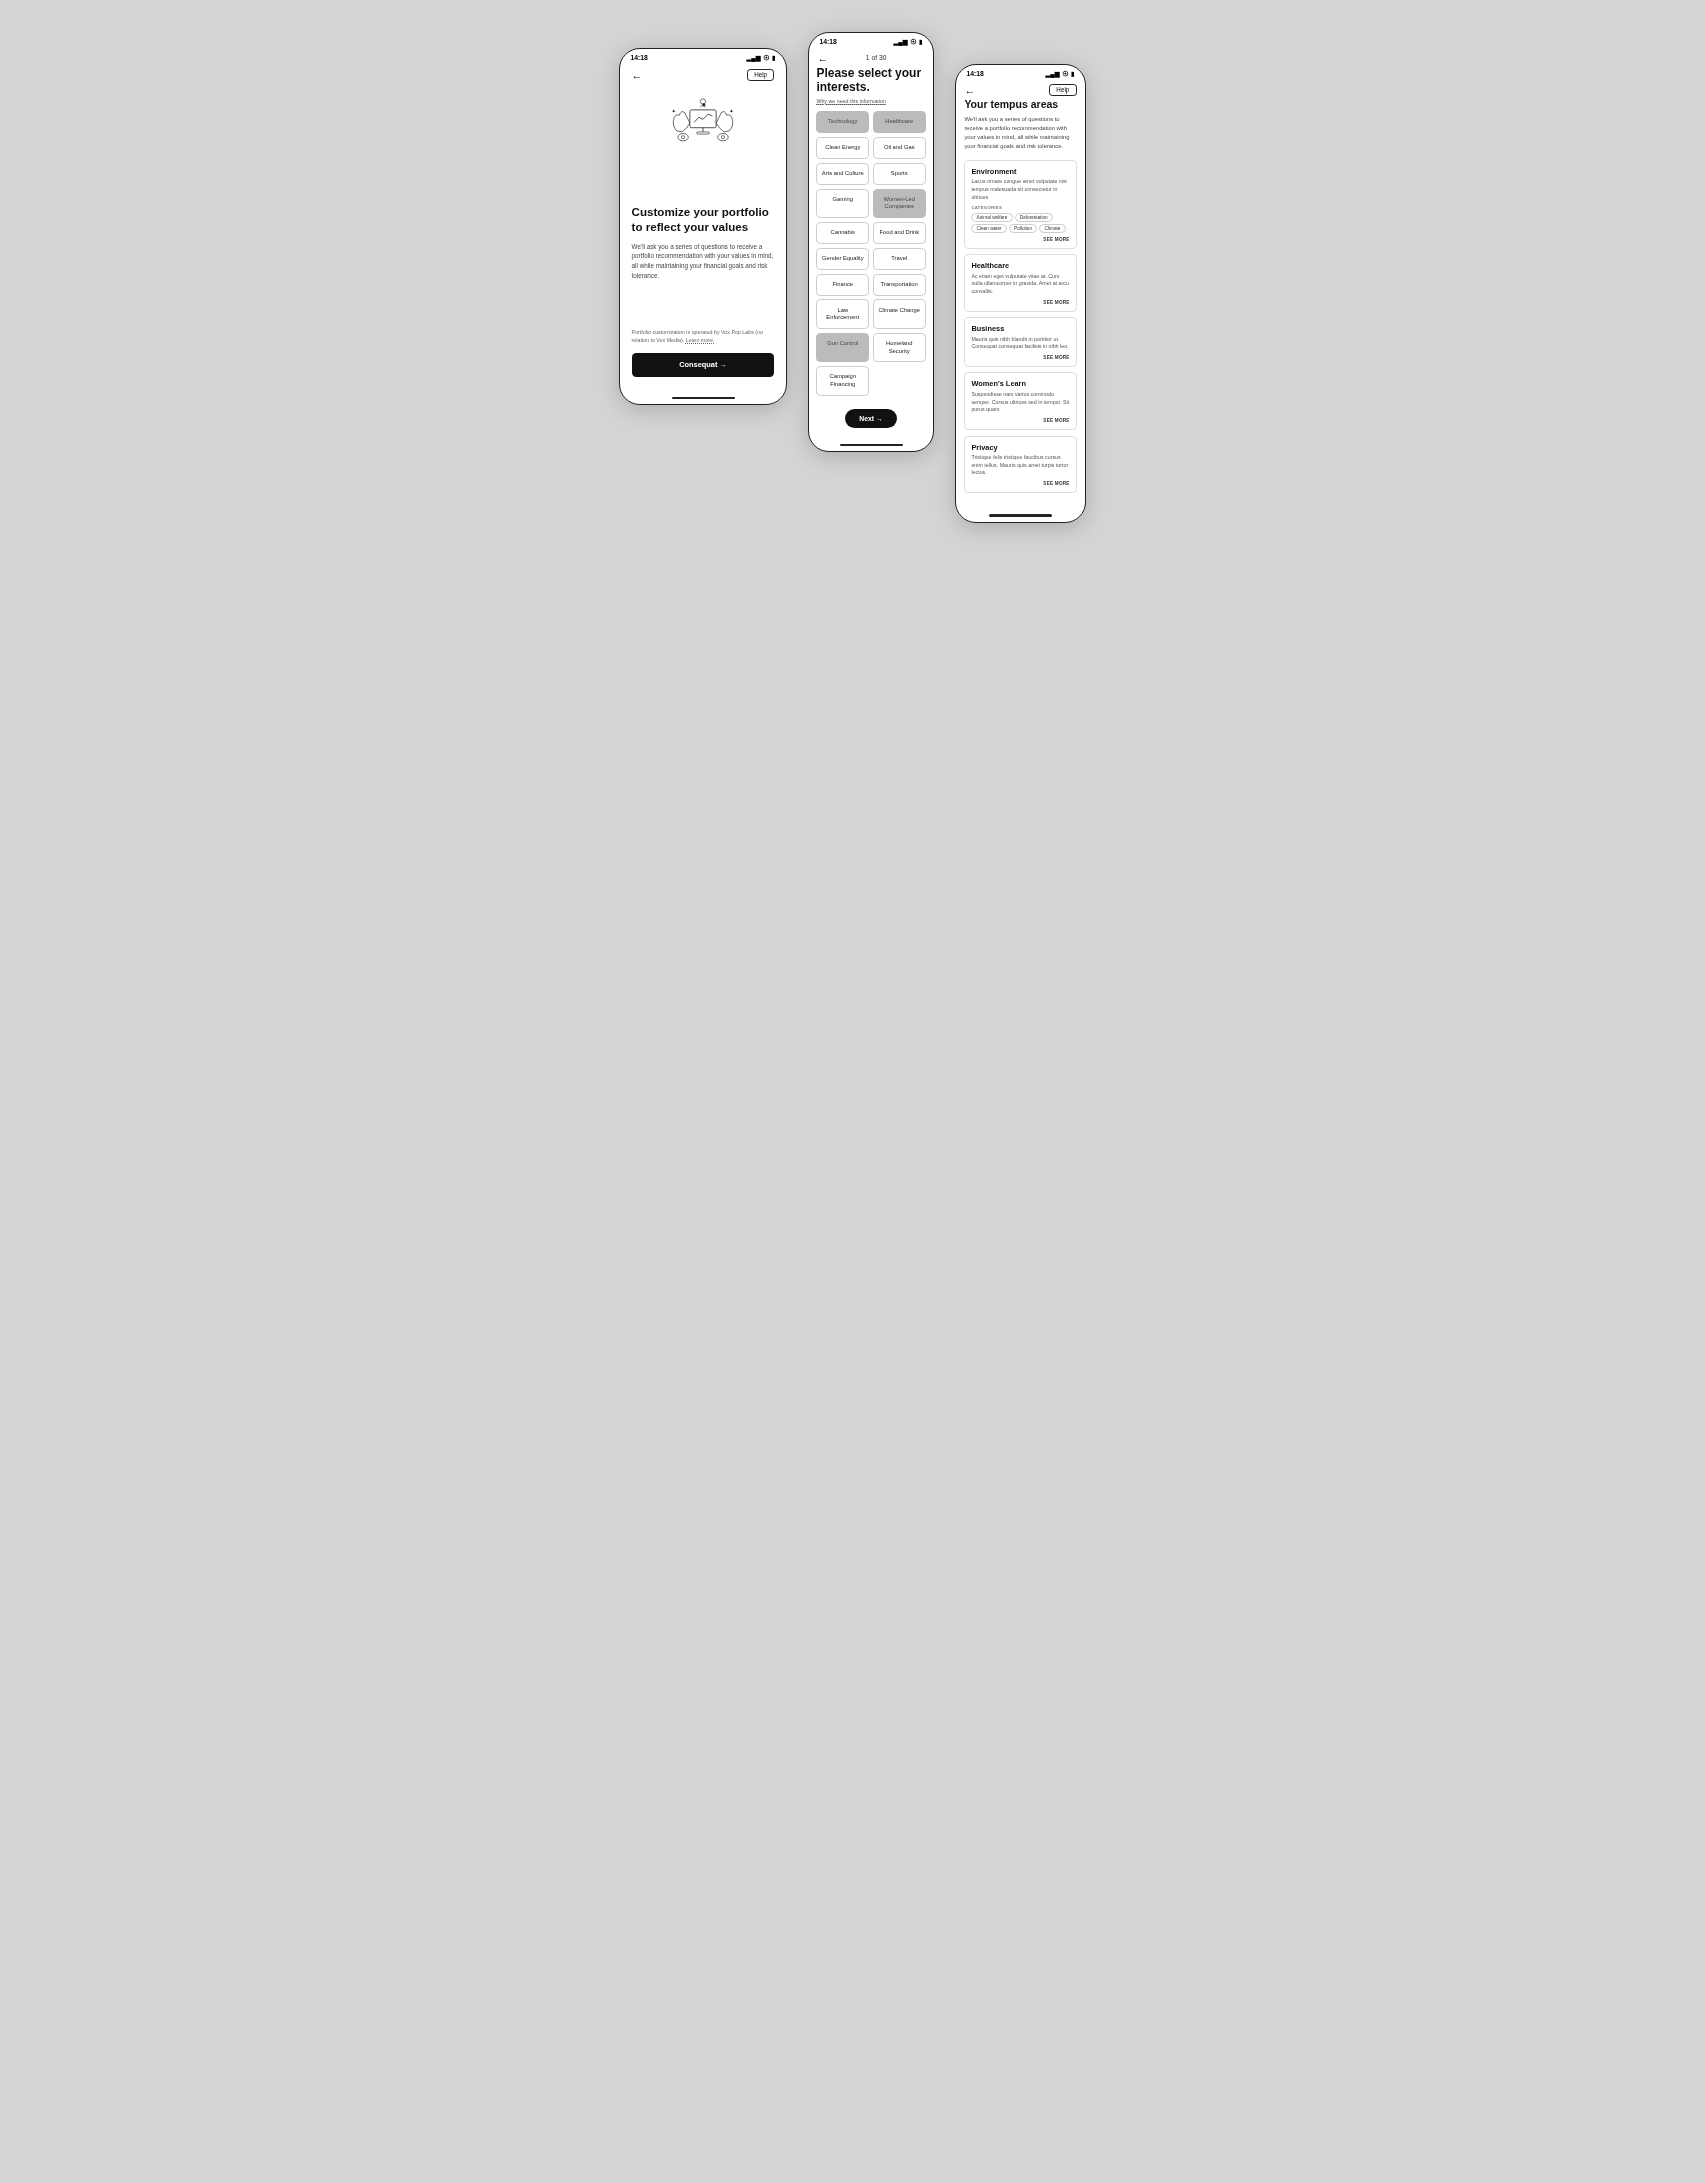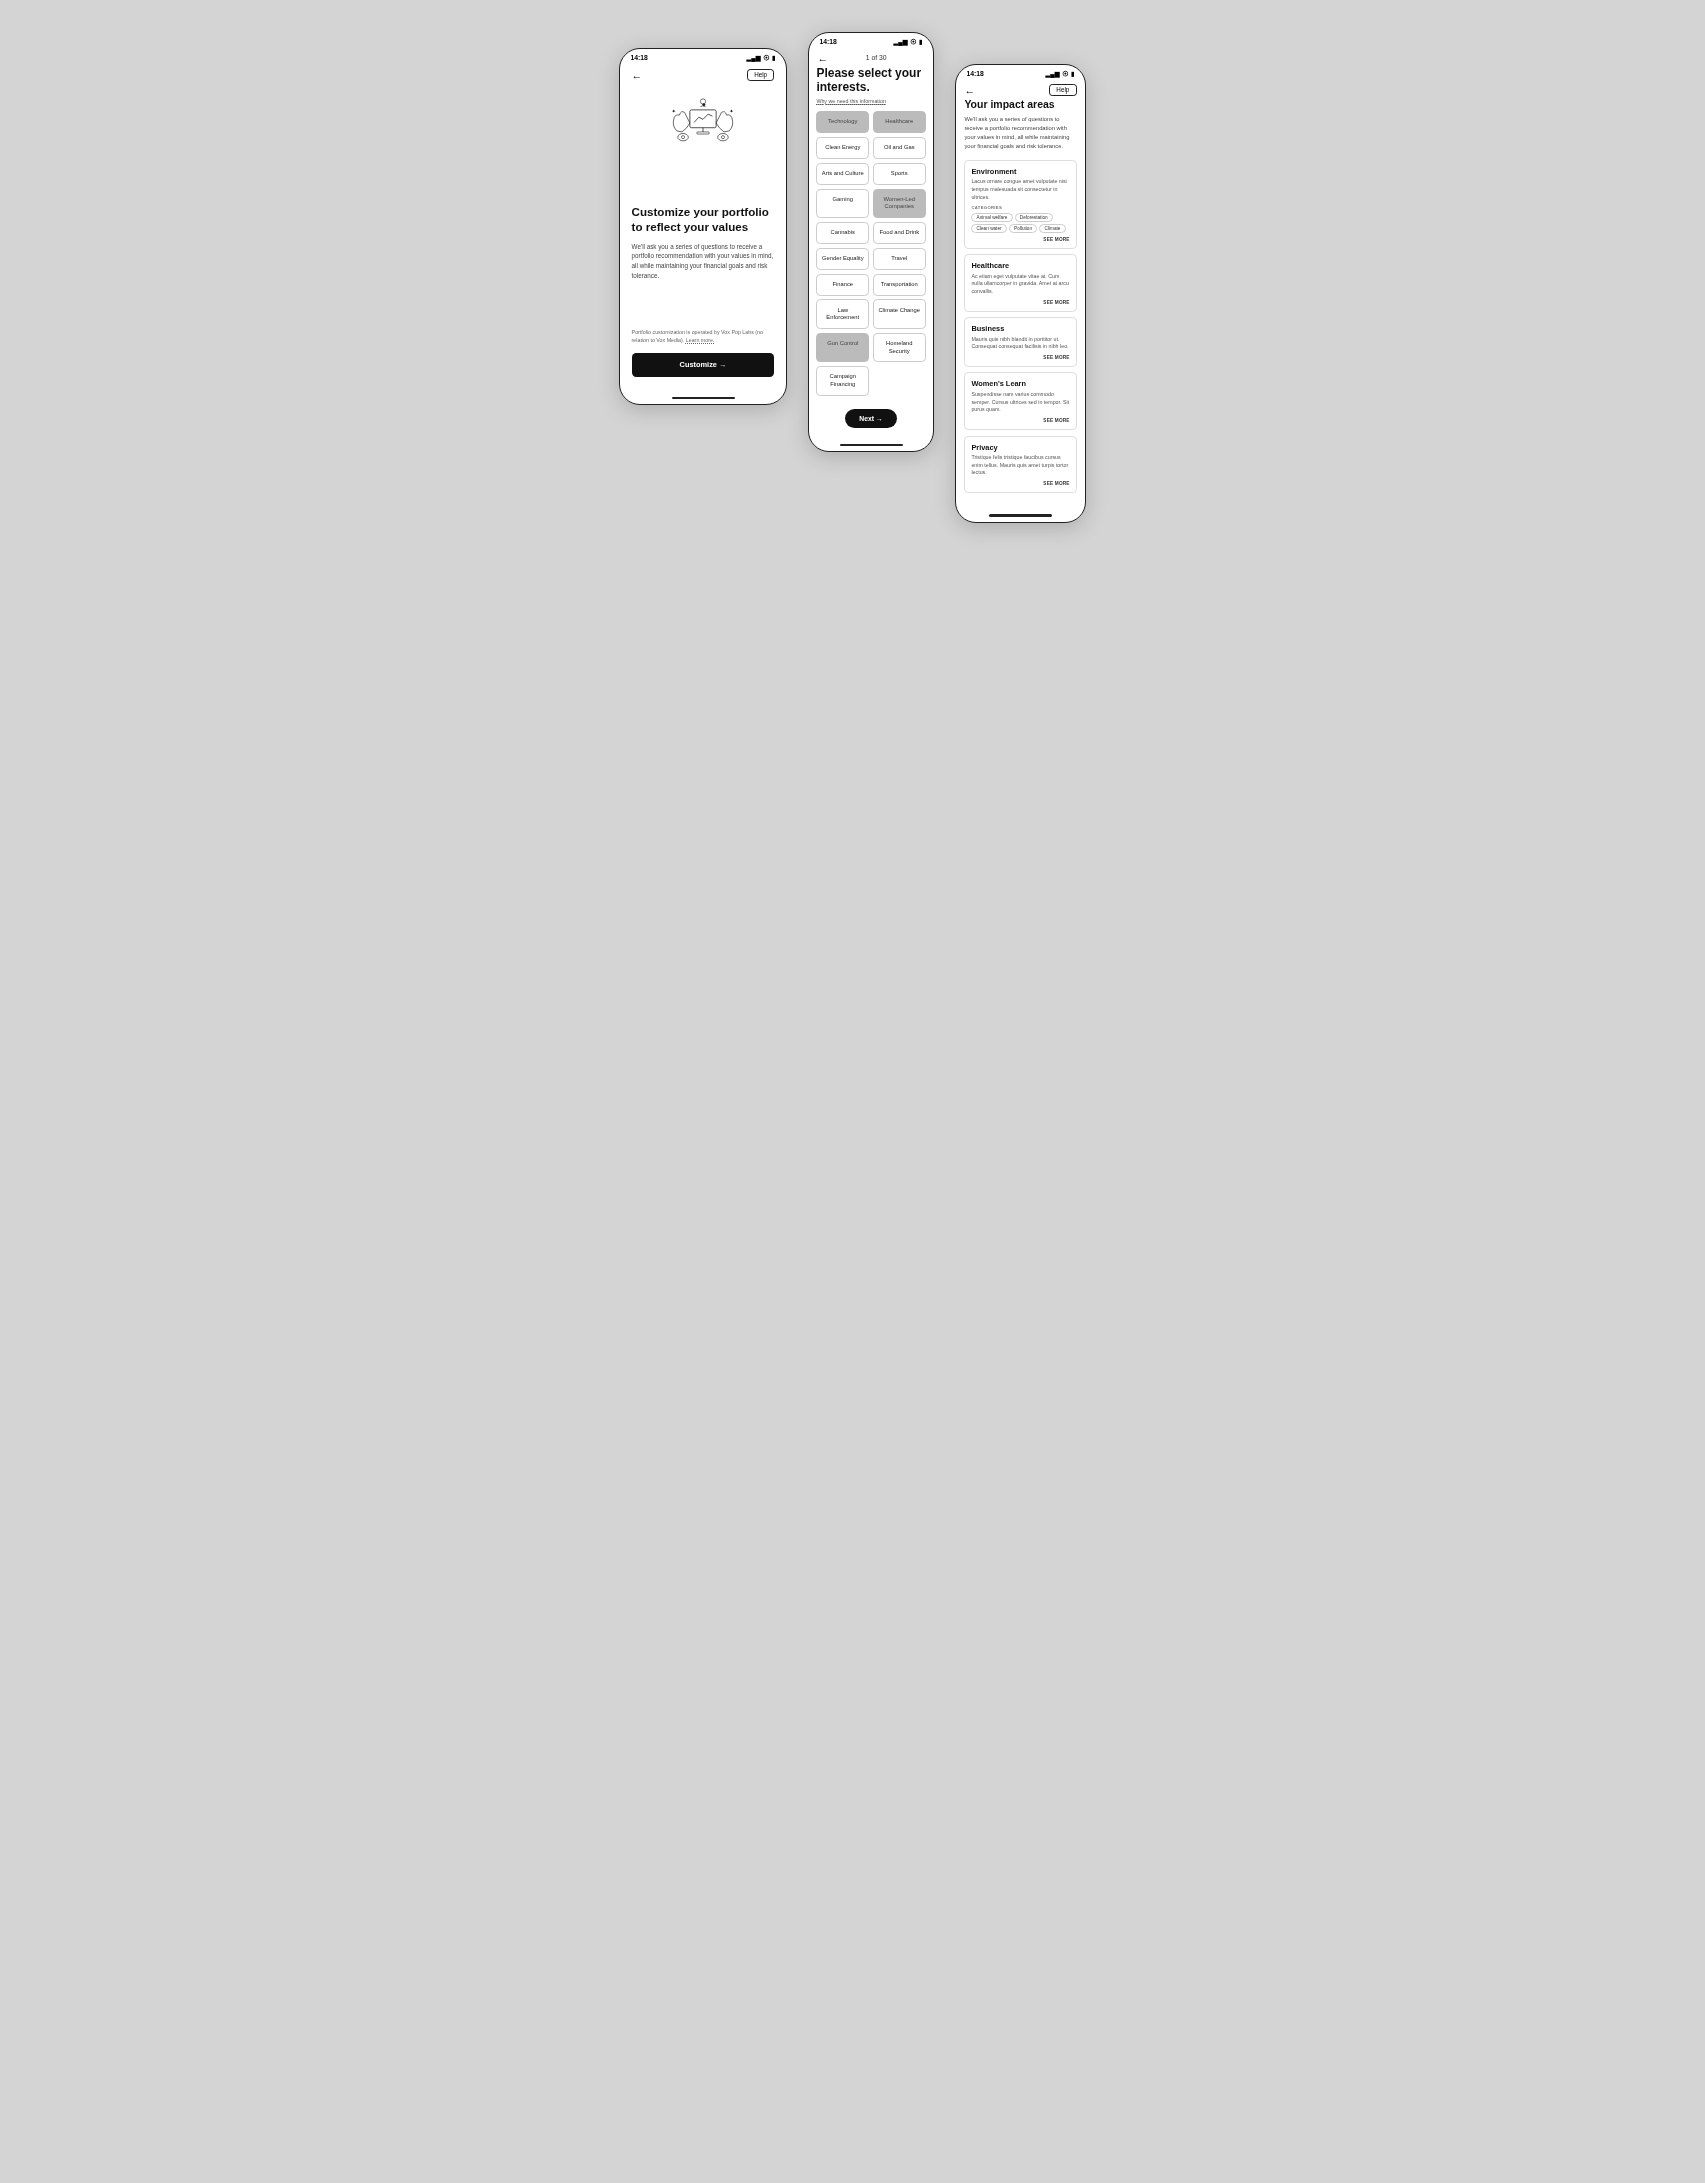--- a/index.html
+++ b/index.html
@@ -317,21 +317,21 @@
     </svg>
   </div>
   <div class="content">
     <h1>Customize your portfolio to reflect your values</h1>
     <p class="desc">We'll ask you a series of questions to receive a portfolio recommendation with your values in mind, all while maintaining your financial goals and risk tolerance.</p>
     <div style="flex:1; min-height: 32px;"></div>
     <p class="footer-note">
       <span>Portfolio customization is operated by Vox Pop Labs (no relation to Vox Media).</span>
       <a>Learn more.</a>
     </p>
-    <button class="continue-btn">Customize →</button>
+    <button class="continue-btn">Consequat →</button>
   </div>
   <div class="home-indicator"></div>
 </div>
 
 <div class="phone-frame phone-2">
   <div class="status-bar">
     <span>14:18</span>
     <div class="status-icons">
       <span>▂▄▆</span>
       <span>⦿</span>
@@ -382,21 +382,21 @@
       <span>⦿</span>
       <span>▮</span>
     </div>
   </div>
   <div class="nav-bar">
     <span class="back-arrow">←</span>
     <span></span>
     <button class="help-btn">Help</button>
   </div>
   <div class="content">
-    <h1>Your impact areas</h1>
+    <h1>Your tempus areas</h1>
     <p class="desc">We'll ask you a series of questions to receive a portfolio recommendation with your values in mind, all while maintaining your financial goals and risk tolerance.</p>
     <div id="impact-areas">
         <div class="impact-card">
           <h3>Environment</h3>
           <p>Lacus ornare congue amet vulputate nisi tempus malesuada sit consectetur in ultrices.</p>
           <div class="categories-label">CATEGORIES</div>
           <div class="tags">
             <span class="tag">Animal welfare</span>
             <span class="tag">Deforestation</span>
             <span class="tag">Clean water</span>

